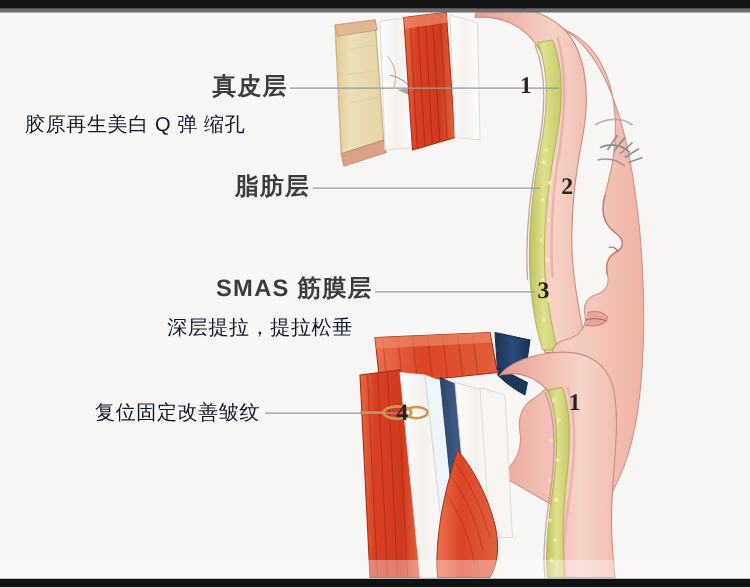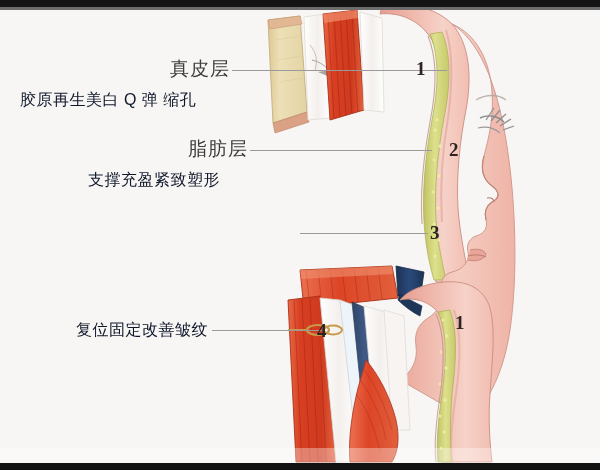--- a/index.html
+++ b/index.html
@@ -11,21 +11,21 @@
   }
   #stage{position:relative;width:600px;height:470px;background:#f7f6f4;overflow:hidden;}
 
   .topbar{position:absolute;left:0;top:0;width:600px;height:7px;background:#141414;z-index:60;}
   .topbar2{position:absolute;left:0;top:7px;width:600px;height:3px;background:#6d6d6d;z-index:60;}
   .botbar{position:absolute;left:0;bottom:0;width:600px;height:7px;background:#121212;z-index:60;}
 
   
   .lbl{position:absolute;z-index:40;}
   .lbl .ttl{
-    font-weight:normal;color:#3c3c3c;white-space:nowrap;
+    font-weight:bold;color:#3c3c3c;white-space:nowrap;
     letter-spacing:1px;
   }
   .lbl .sub{
     color:#0f172a;white-space:nowrap;letter-spacing:.5px;
   }
   .leader{position:absolute;height:1px;background:#9a9a9a;z-index:39;}
 
   .num{
     position:absolute;z-index:45;color:#2b2420;
     font-family:"Liberation Serif","DejaVu Serif",serif;
@@ -283,23 +283,26 @@
   <div class="leader" style="left:300px;top:233px;width:128px;"></div>
   <div class="leader" style="left:212px;top:330px;width:110px;"></div>
 
   <div class="lbl" style="left:20px;top:56px;">
     <div class="ttl" style="font-size:19px;text-align:right;width:210px;">真皮层</div>
     <div class="sub" style="font-size:16px;margin-top:8px;text-align:left;">胶原再生美白 Q 弹 缩孔</div>
   </div>
 
   <div class="lbl" style="left:60px;top:136px;">
     <div class="ttl" style="font-size:19px;text-align:right;width:188px;">脂肪层</div>
-    <div class="sub" style="font-size:16px;margin-top:8px;text-align:center;width:188px;">支撑充盈紧致塑形</div>
   </div>
 
+  <div class="lbl" style="left:118px;top:218px;">
+    <div class="ttl" style="font-size:19px;text-align:right;width:180px;">SMAS 筋膜层</div>
+    <div class="sub" style="font-size:16px;margin-top:8px;text-align:center;width:180px;">深层提拉，提拉松垂</div>
+  </div>
 
   <div class="lbl" style="left:82px;top:316px;">
     <div class="sub" style="font-size:16px;margin-top:4px;text-align:center;width:160px;margin-left:-20px;">复位固定改善皱纹</div>
   </div>
 
   <div class="num" style="left:416px;top:58px;font-size:19px;">1</div>
   <div class="num" style="left:449px;top:139px;font-size:19px;">2</div>
   <div class="num" style="left:430px;top:222px;font-size:19px;">3</div>
   <div class="num" style="left:317px;top:320px;font-size:19px;">4</div>
   <div class="num" style="left:455px;top:312px;font-size:19px;">1</div>

